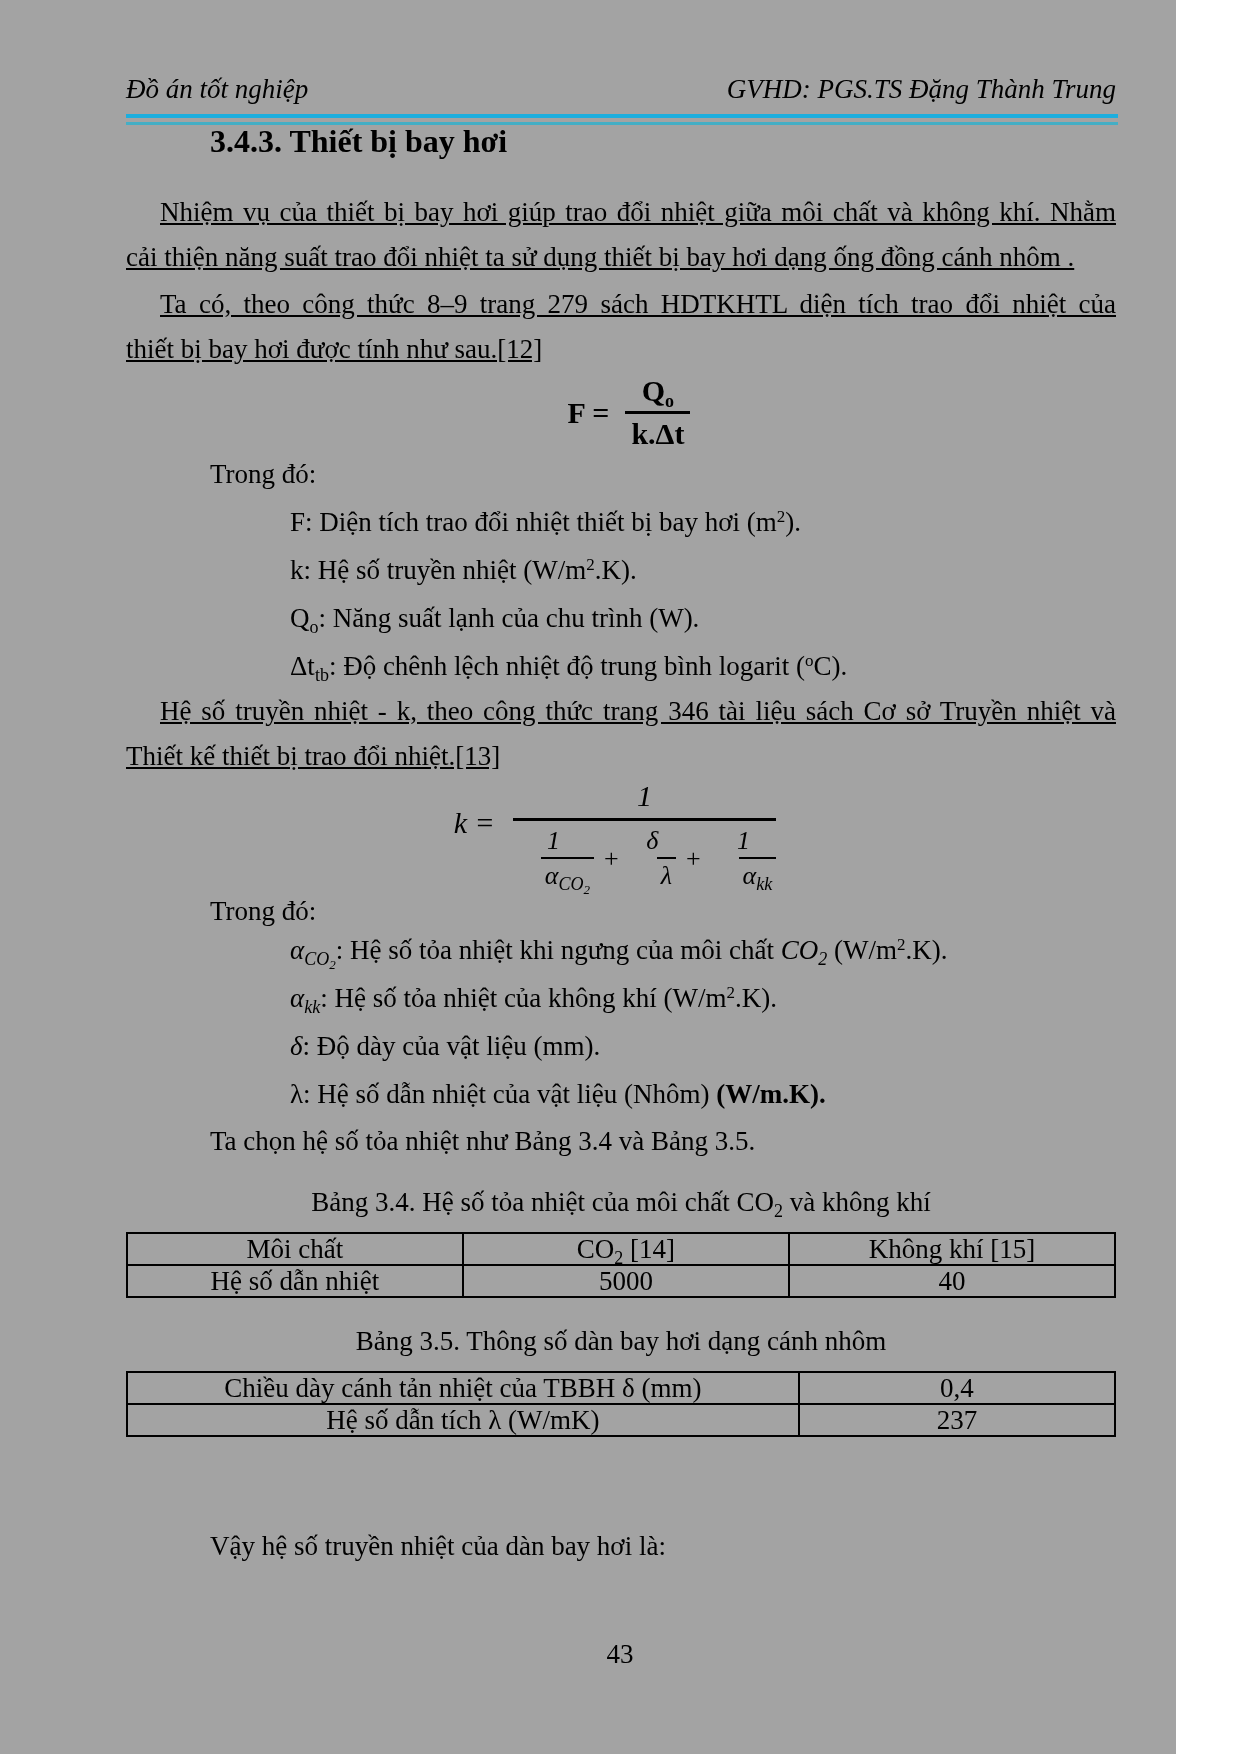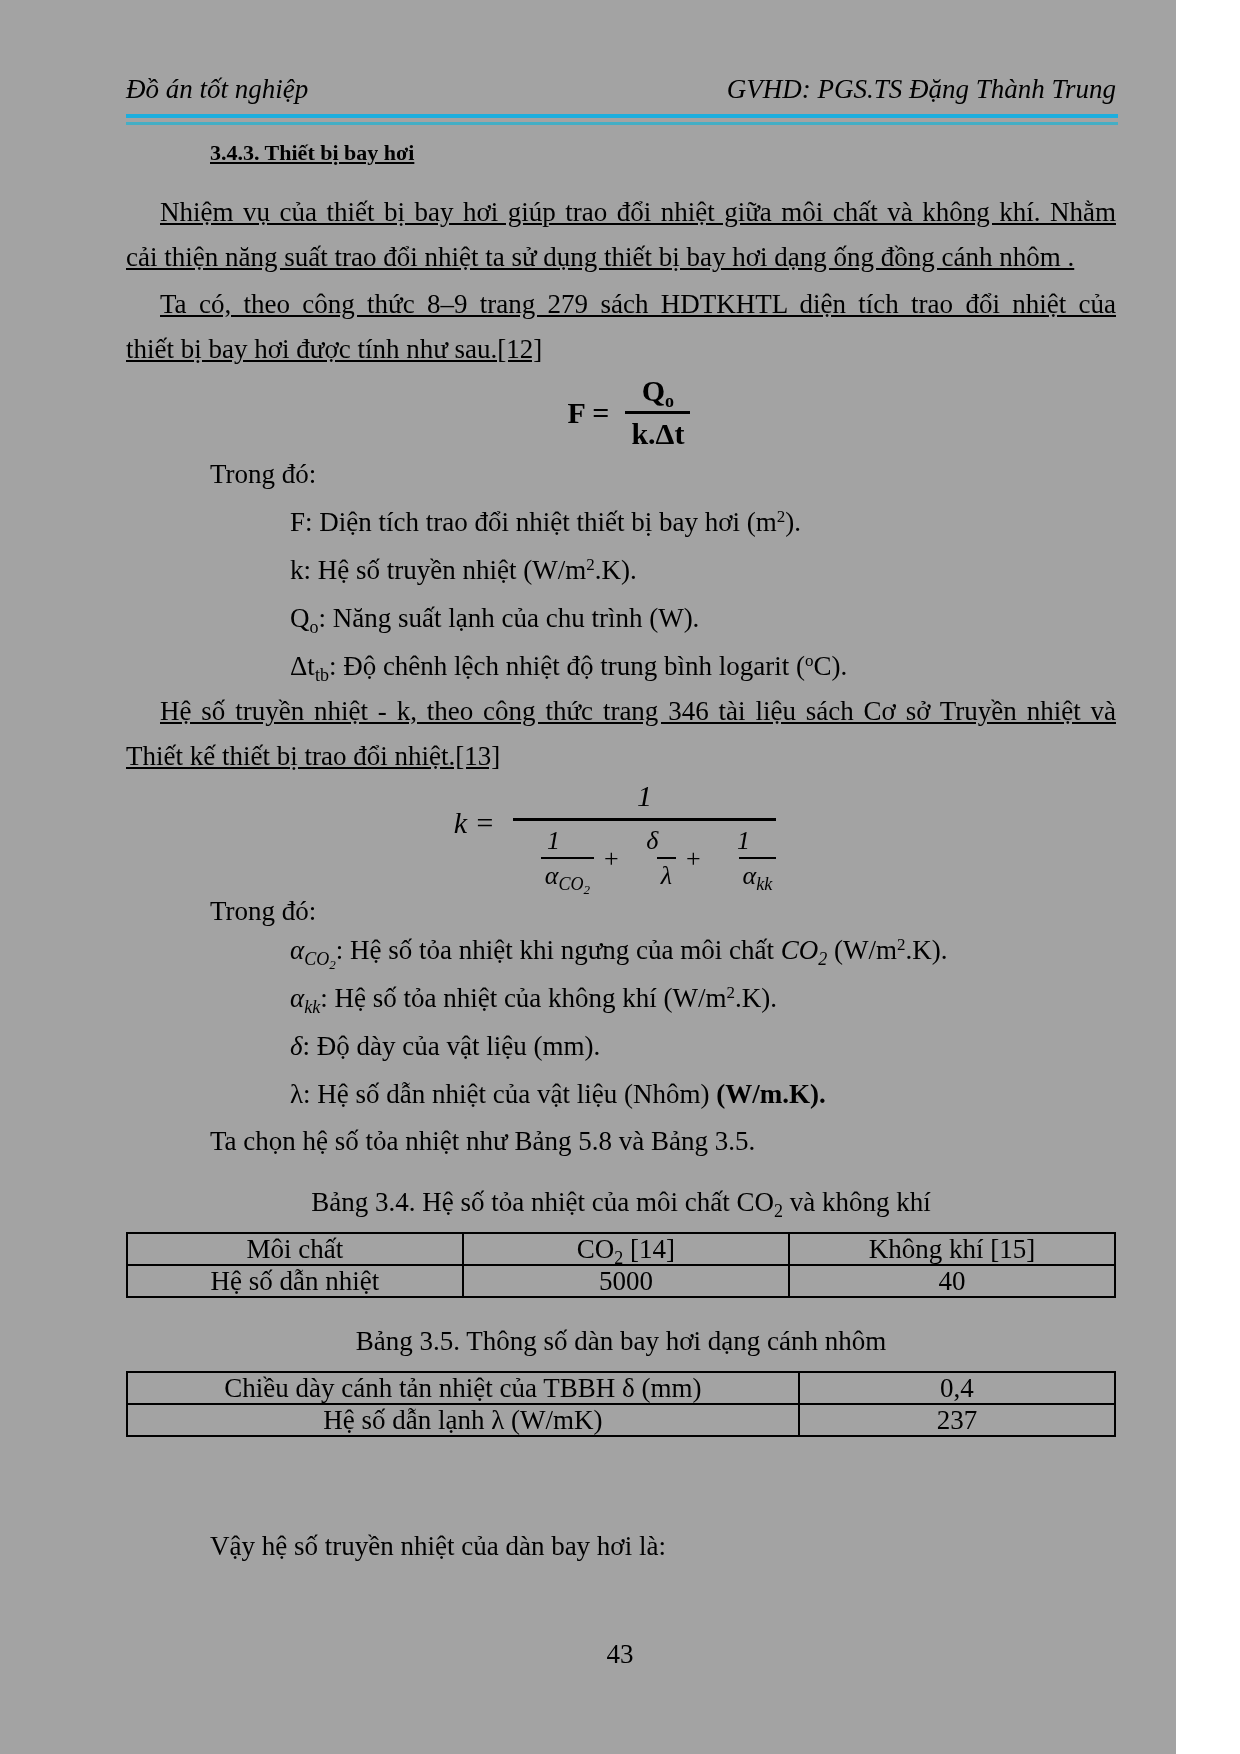--- a/index.html
+++ b/index.html
@@ -9,21 +9,21 @@
   }
   .abs { position:absolute; left:126px; width:990px; }
   .txt { font-size:27px; line-height:45px; }
 
   
   .hdr { top:74px; display:flex; justify-content:space-between; font-style:italic; font-size:27px; }
   .rule { position:absolute; left:126px; width:992px; }
   .rule-top { top:114px; height:4px; }
   .rule-bot { top:122px; height:3px; }
 
-  .heading { top:137px; font-weight:bold; font-size:22px; line-height:32px; padding-left:84px; box-sizing:border-box;text-decoration:underline; }
+  .heading { top:125px; font-weight:bold; font-size:32px; line-height:32px; padding-left:84px; box-sizing:border-box; }
 
   .para .l1 { text-align:justify; text-align-last:justify; text-indent:34px; }
   .para .ln { height:45px;text-decoration:underline; }
 
   .where-label { padding-left:84px; box-sizing:border-box; }
   .deflist .item { line-height:48px; padding-left:164px; box-sizing:border-box; }
 
   sub.s { font-size:18px; vertical-align:-6px; line-height:0; }
   sub.s2 { font-size:13px; vertical-align:-4px; line-height:0; }
   sup.s { font-size:17px; vertical-align:9px; line-height:0; }
@@ -142,21 +142,21 @@
       <span class="it">α</span><sub class="s it">kk</sub><span>: Hệ số tỏa nhiệt của không khí (W/m</span><sup class="s">2</sup><span>.K).</span>
     </div>
     <div class="item">
       <span class="it">δ</span><span>: Độ dày của vật liệu (mm).</span>
     </div>
     <div class="item">
       <span>λ</span><span>: Hệ số dẫn nhiệt của vật liệu (Nhôm) </span><span class="bold">(W/m.K).</span>
     </div>
   </div>
 
-  <div class="abs txt where-label" style="top:1119px;">Ta chọn hệ số tỏa nhiệt như Bảng 5.8 và Bảng 3.5.</div>
+  <div class="abs txt where-label" style="top:1119px;">Ta chọn hệ số tỏa nhiệt như Bảng 3.4 và Bảng 3.5.</div>
 
   <div class="abs txt center-line cap" style="top:1180px;">
     <span>Bảng 3.4. Hệ số tỏa nhiệt của môi chất CO</span><sub class="s">2</sub><span> và không khí</span>
   </div>
 
   <table class="doc-table" style="top:1232px;">
     <colgroup>
         <col style="width:34%">
         <col style="width:33%">
         <col style="width:33%">
@@ -181,21 +181,21 @@
     <colgroup>
         <col style="width:68%">
         <col style="width:32%">
       </colgroup>
     <tbody>
       <tr>
         <td>Chiều dày cánh tản nhiệt của TBBH δ (mm)</td>
         <td>0,4</td>
       </tr>
       <tr>
-        <td>Hệ số dẫn lạnh λ (W/mK)</td>
+        <td>Hệ số dẫn tích λ (W/mK)</td>
         <td>237</td>
       </tr>
     </tbody>
   </table>
 
   <div class="abs txt where-label" style="top:1524px;">Vậy hệ số truyền nhiệt của dàn bay hơi là:</div>
 
   <div class="pagenum">43</div>
 
 </div>

